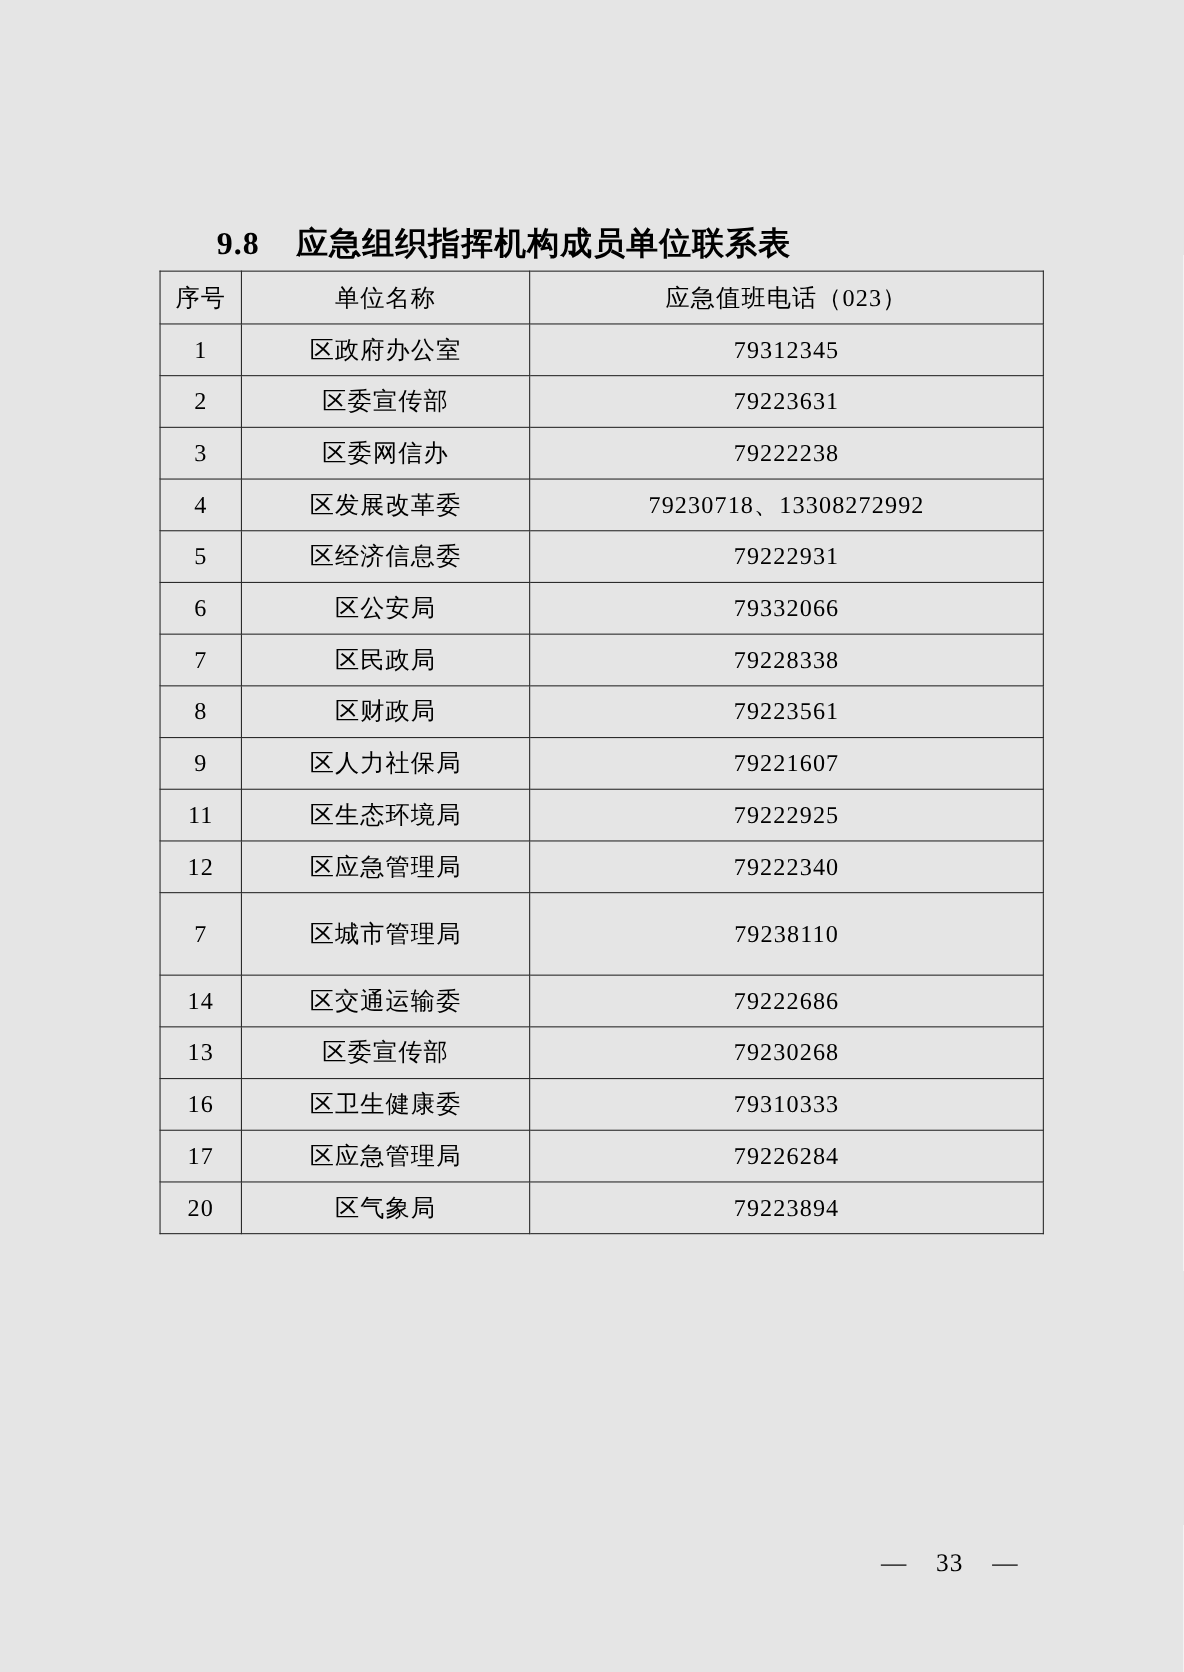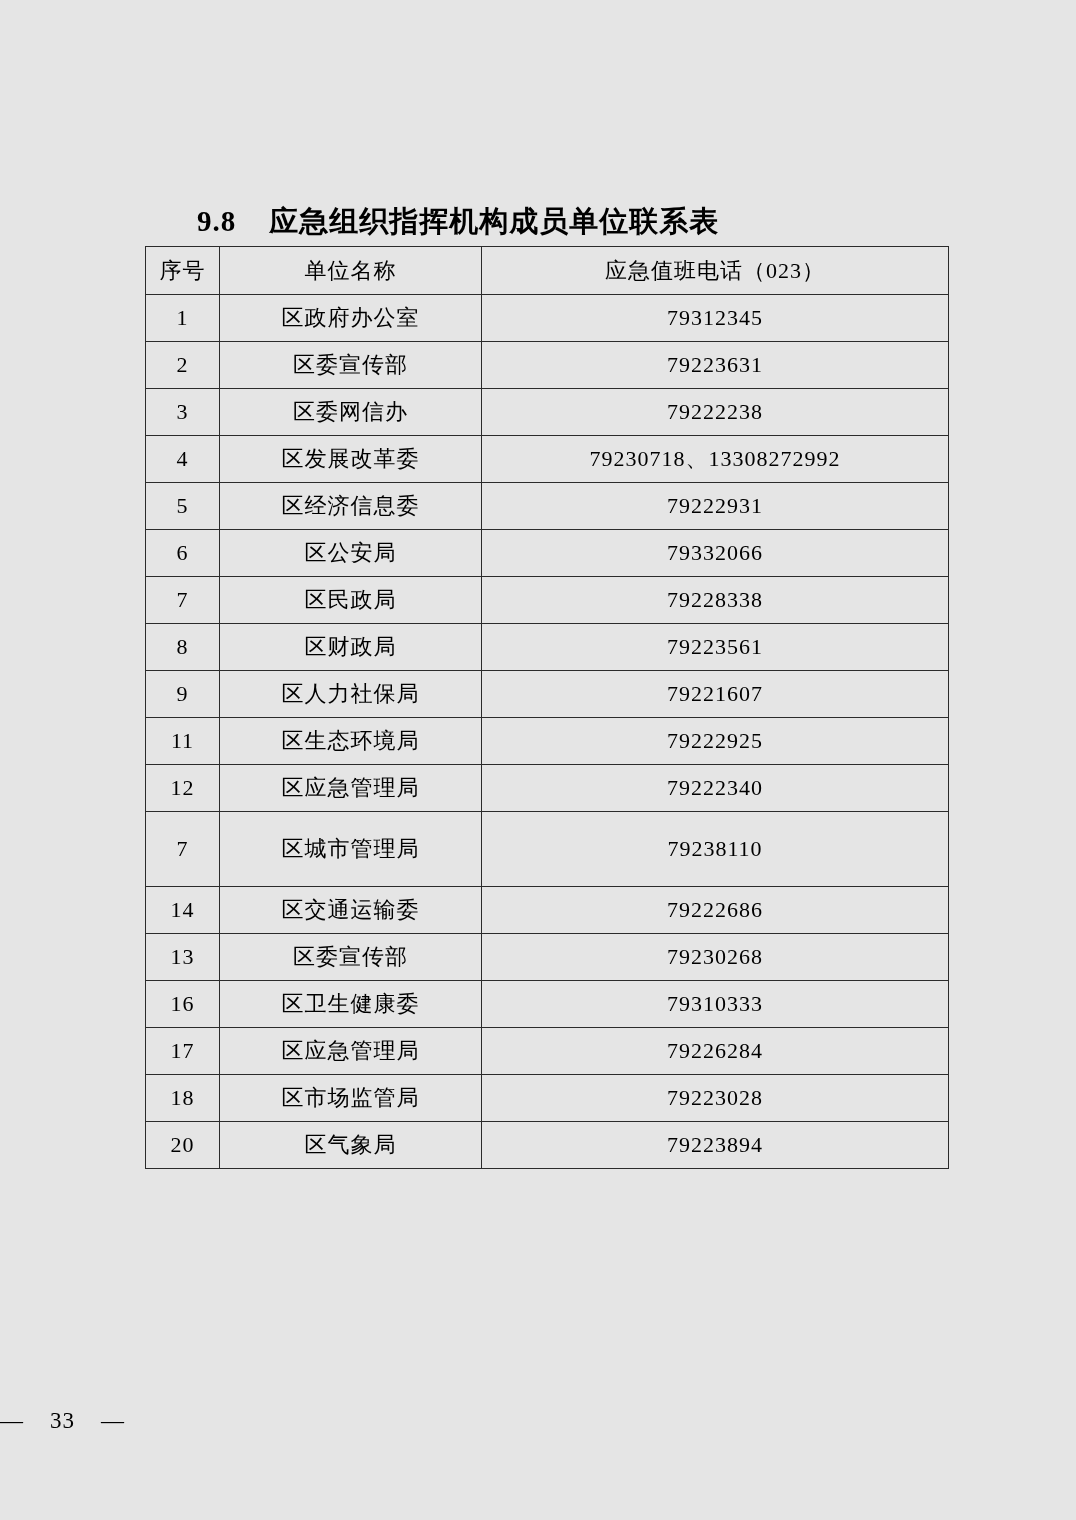--- a/index.html
+++ b/index.html
@@ -44,20 +44,21 @@
     padding: 0 4px;
   }
   .contact-table thead tr { height: 48px; }
   .contact-table tbody tr { height: 47px; }
   .contact-table tbody tr:nth-child(12) { height: 75px; }
   .footer {
     position: absolute;
     top: 1408px;
     left: 0;
     width: 100%;
+    text-align: right;
     padding-right: 150px;
     font-size: 23px;
     letter-spacing: 1px;
   }
   .footer .page-num { margin: 0 26px; }
 </style>
 </head>
 <body>
 
 <div class="page">
@@ -154,25 +155,20 @@
           <td>16</td>
           <td>区卫生健康委</td>
           <td>79310333</td>
         </tr>
         <tr>
           <td>17</td>
           <td>区应急管理局</td>
           <td>79226284</td>
         </tr>
         <tr>
-          <td>18</td>
-          <td>区市场监管局</td>
-          <td>79223028</td>
-        </tr>
-        <tr>
           <td>20</td>
           <td>区气象局</td>
           <td>79223894</td>
         </tr>
       </tbody>
   </table>
 
   <div class="footer">
     <span>—</span><span class="page-num">33</span><span>—</span>
   </div>

